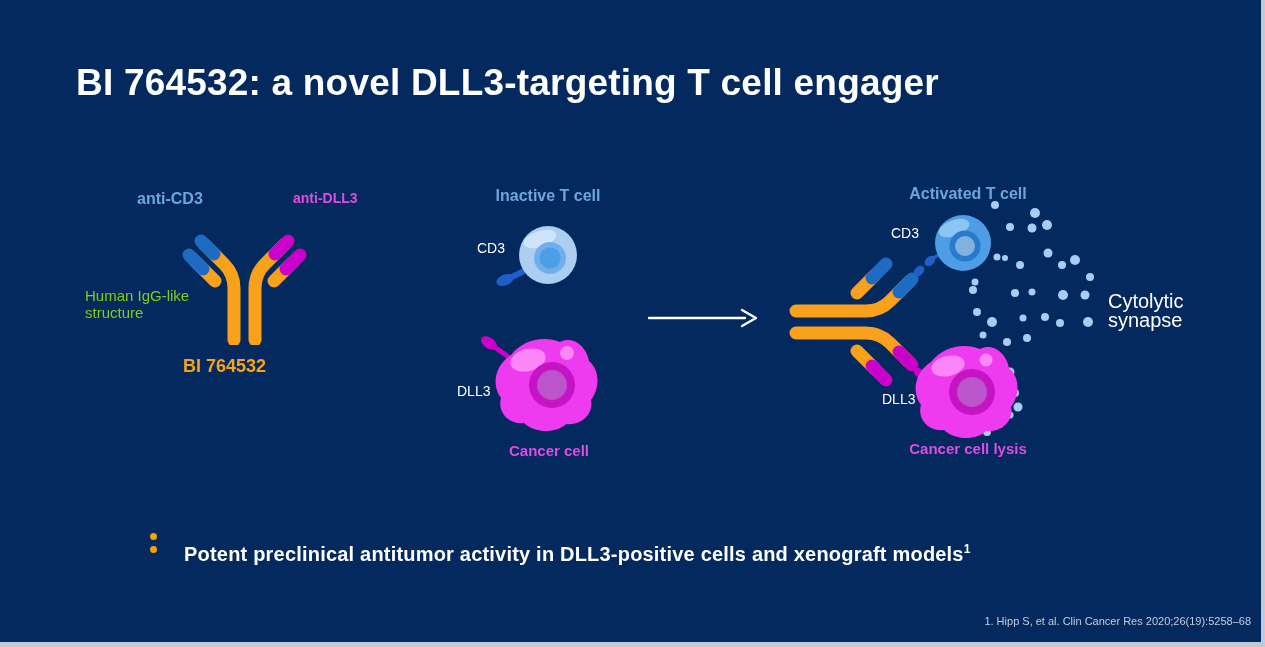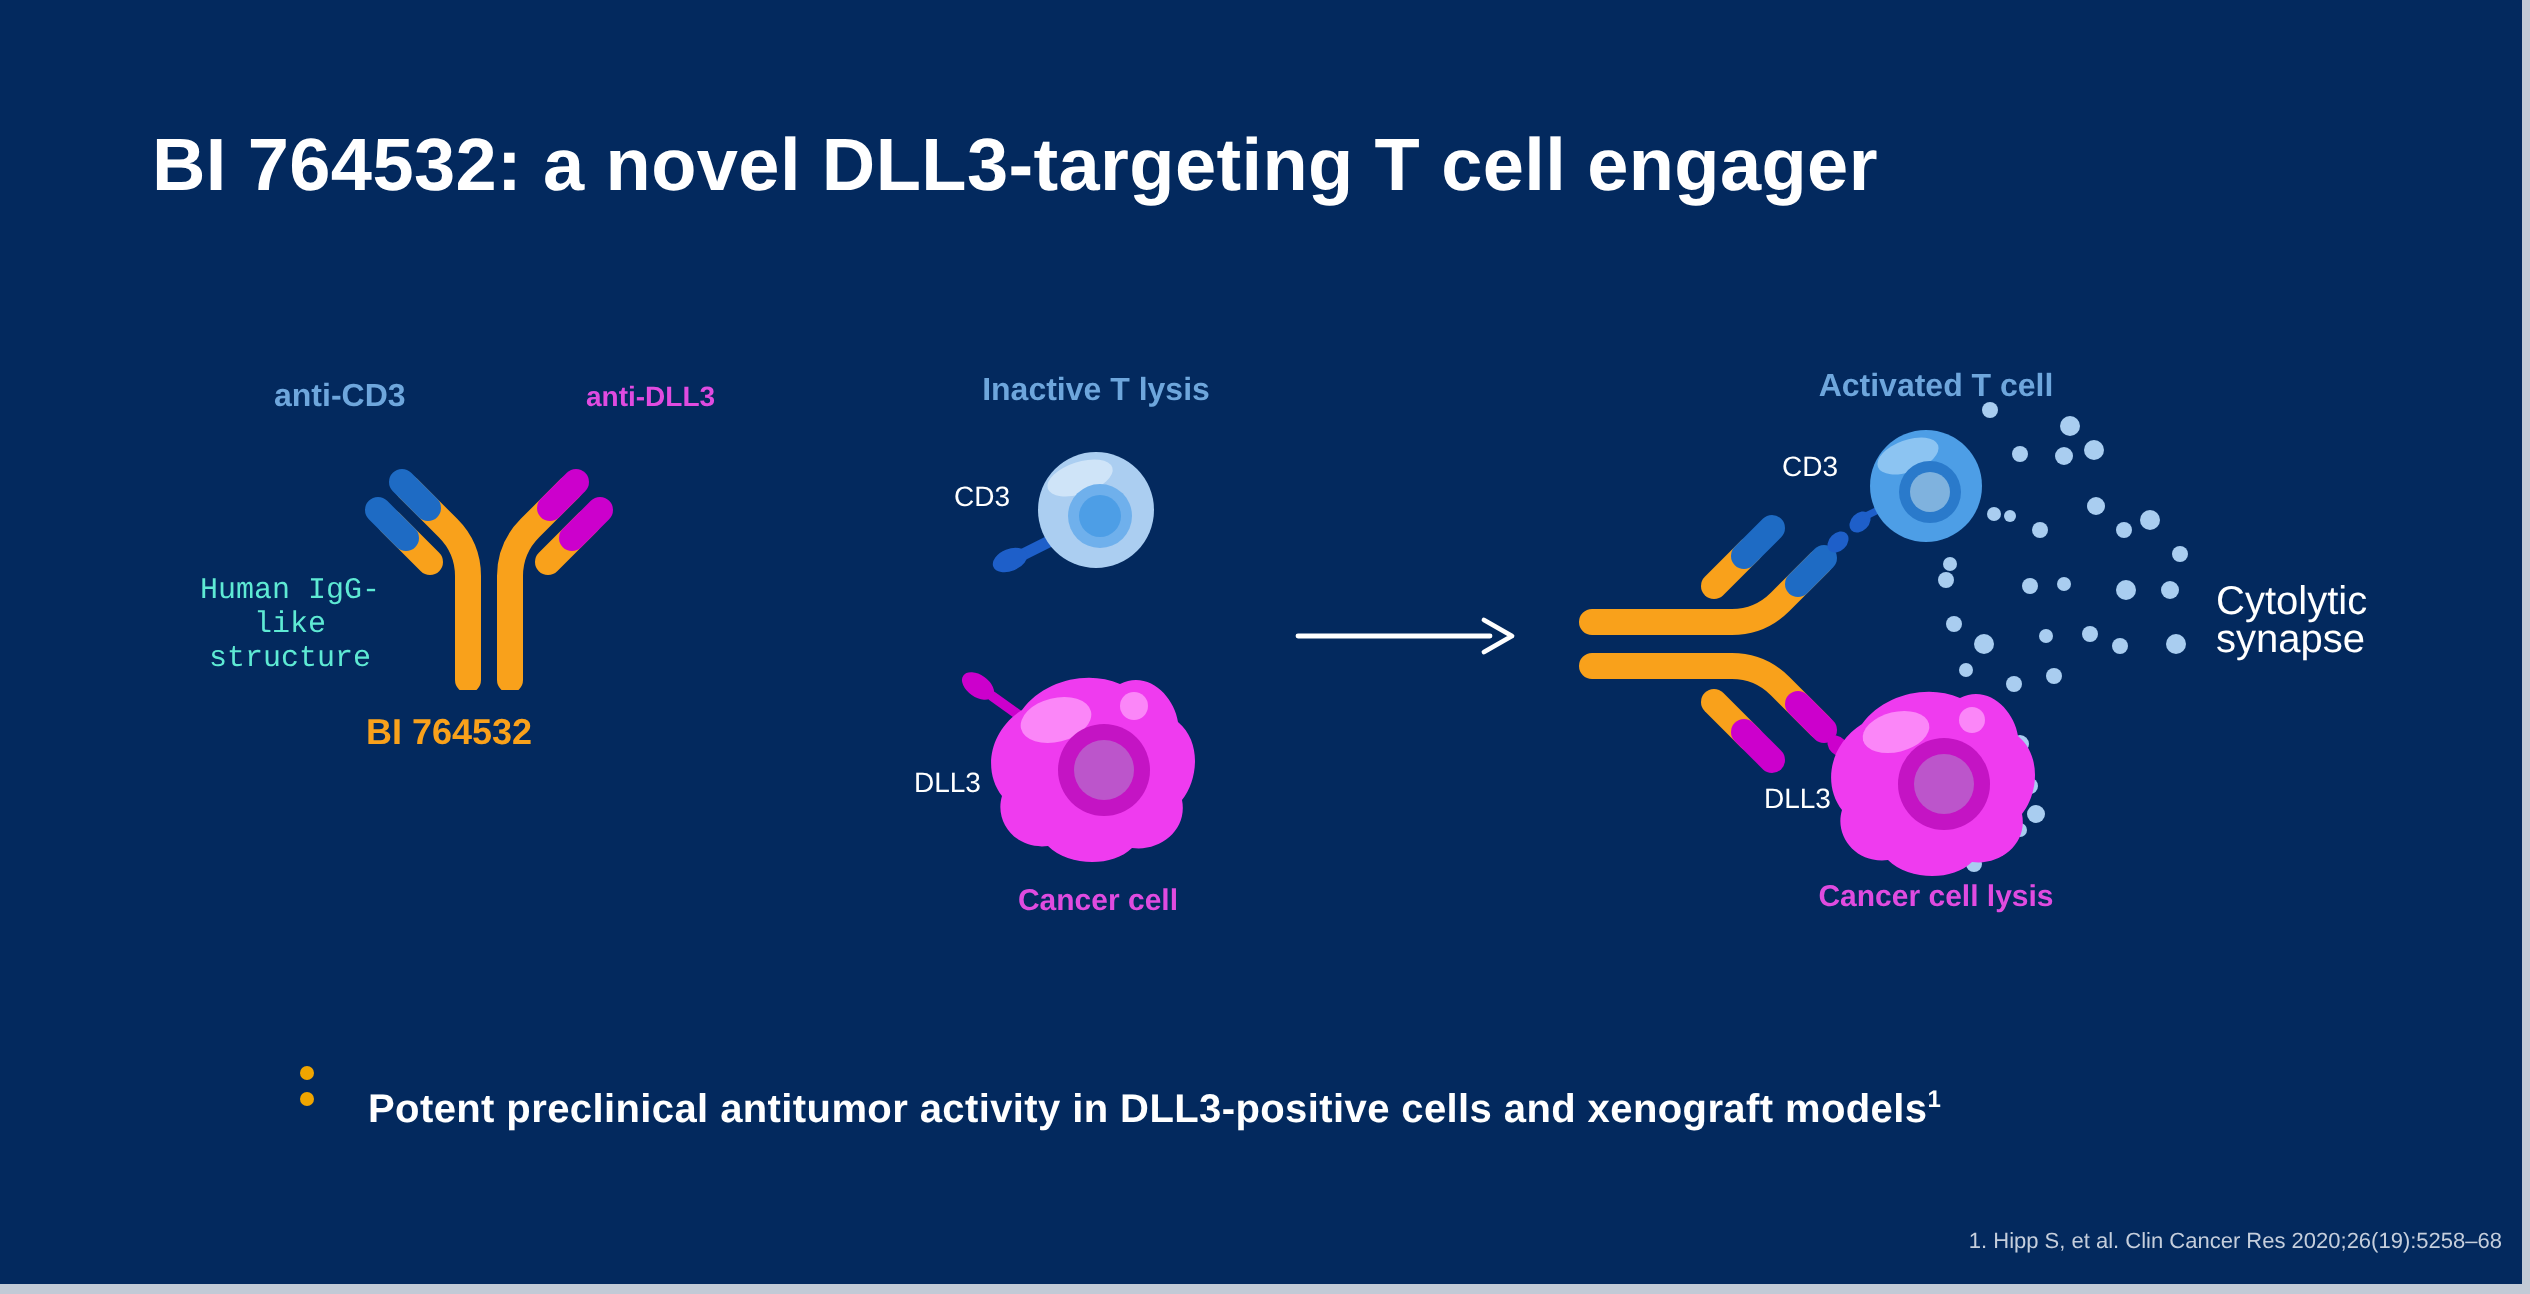--- a/index.html
+++ b/index.html
@@ -38,21 +38,21 @@
   .slide-title{
     left:76px; top:62px; width:1100px;
     font-size:37px; font-weight:bold; color:var(--title-text);
     letter-spacing:0.2px; line-height:42px;
   }
   .small-label{font-size:14px; color:#FFFFFF; line-height:16px;}
   .blue-label{font-size:16px; font-weight:bold; color:var(--tcell-label-blue);}
   .magenta-label{font-size:14px; font-weight:bold; color:var(--magenta-label);}
   .lbl-anticd3{left:137px; top:190px;}
   .lbl-antidll3{left:293px; top:190px;}
-  .igg-label{left:85px; top:287px; width:120px; text-align:center; font-size:15px; color:#5eead4; line-height:17px;font-family:Liberation Mono, monospace;}
+  .igg-label{left:85px; top:287px; width:120px; text-align:left; font-size:15px; color:#84cc16; line-height:17px;}
   .drug-name{left:183px; top:356px; width:120px; text-align:left; font-size:18px; font-weight:bold; color:var(--antibody-orange);}
   .dll3-note{left:100px; top:406px; width:318px; text-align:center; font-size:15px; font-weight:bold; color:#fff; line-height:17px;}
   .mid-heading{left:488px; top:187px; width:120px; text-align:center;}
   .right-heading{left:898px; top:185px; width:140px; text-align:center;}
   .lbl-cd3-mid{left:477px; top:240px;}
   .lbl-dll3-mid{left:457px; top:383px;}
   .lbl-cancer-mid{left:489px; top:442px; width:120px; text-align:center; font-size:15px;}
   .lbl-cd3-right{left:891px; top:225px;}
   .lbl-dll3-right{left:882px; top:391px;}
   .lbl-lysis{left:898px; top:440px; width:140px; text-align:center; font-size:15px;}
@@ -96,21 +96,21 @@
   </svg>
 
   <div class="abs igg-label">
     <div>Human IgG-like</div>
     <div>structure</div>
   </div>
 
   <div class="abs drug-name">BI 764532</div>
 
 
-  <div class="abs blue-label mid-heading">Inactive T lysis</div>
+  <div class="abs blue-label mid-heading">Inactive T cell</div>
 
   <svg class="abs" style="left:478px; top:213px;" width="110" height="82" viewBox="0 0 110 82">
     <path class="rec-blue" d="M 50,56 L 34,64" stroke-width="6"></path>
     <ellipse cx="27" cy="67" rx="9" ry="5.5" transform="rotate(-22 27 67)" fill="var(--receptor-blue)"></ellipse>
     <circle cx="70" cy="42" r="29" fill="var(--tcell-inactive-body)"></circle>
     <ellipse cx="62" cy="26" rx="17" ry="8" transform="rotate(-18 62 26)" fill="var(--tcell-inactive-highlight)"></ellipse>
     <circle cx="72" cy="45" r="16" fill="var(--tcell-inactive-ring)"></circle>
     <circle cx="72" cy="45" r="10.5" fill="var(--tcell-inactive-core)"></circle>
   </svg>
   <span class="abs small-label lbl-cd3-mid">CD3</span>

